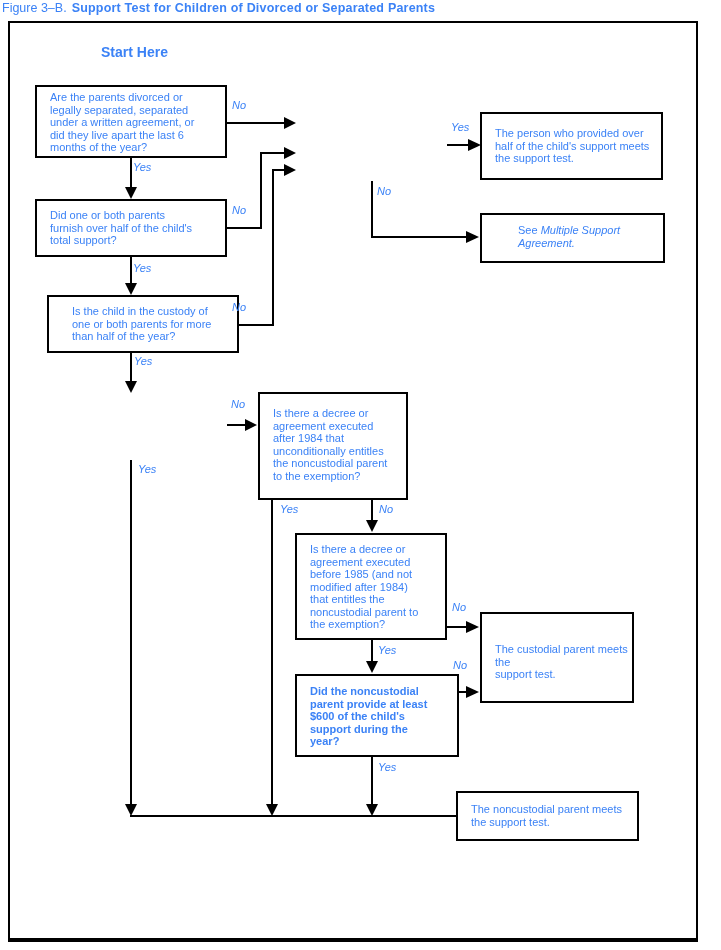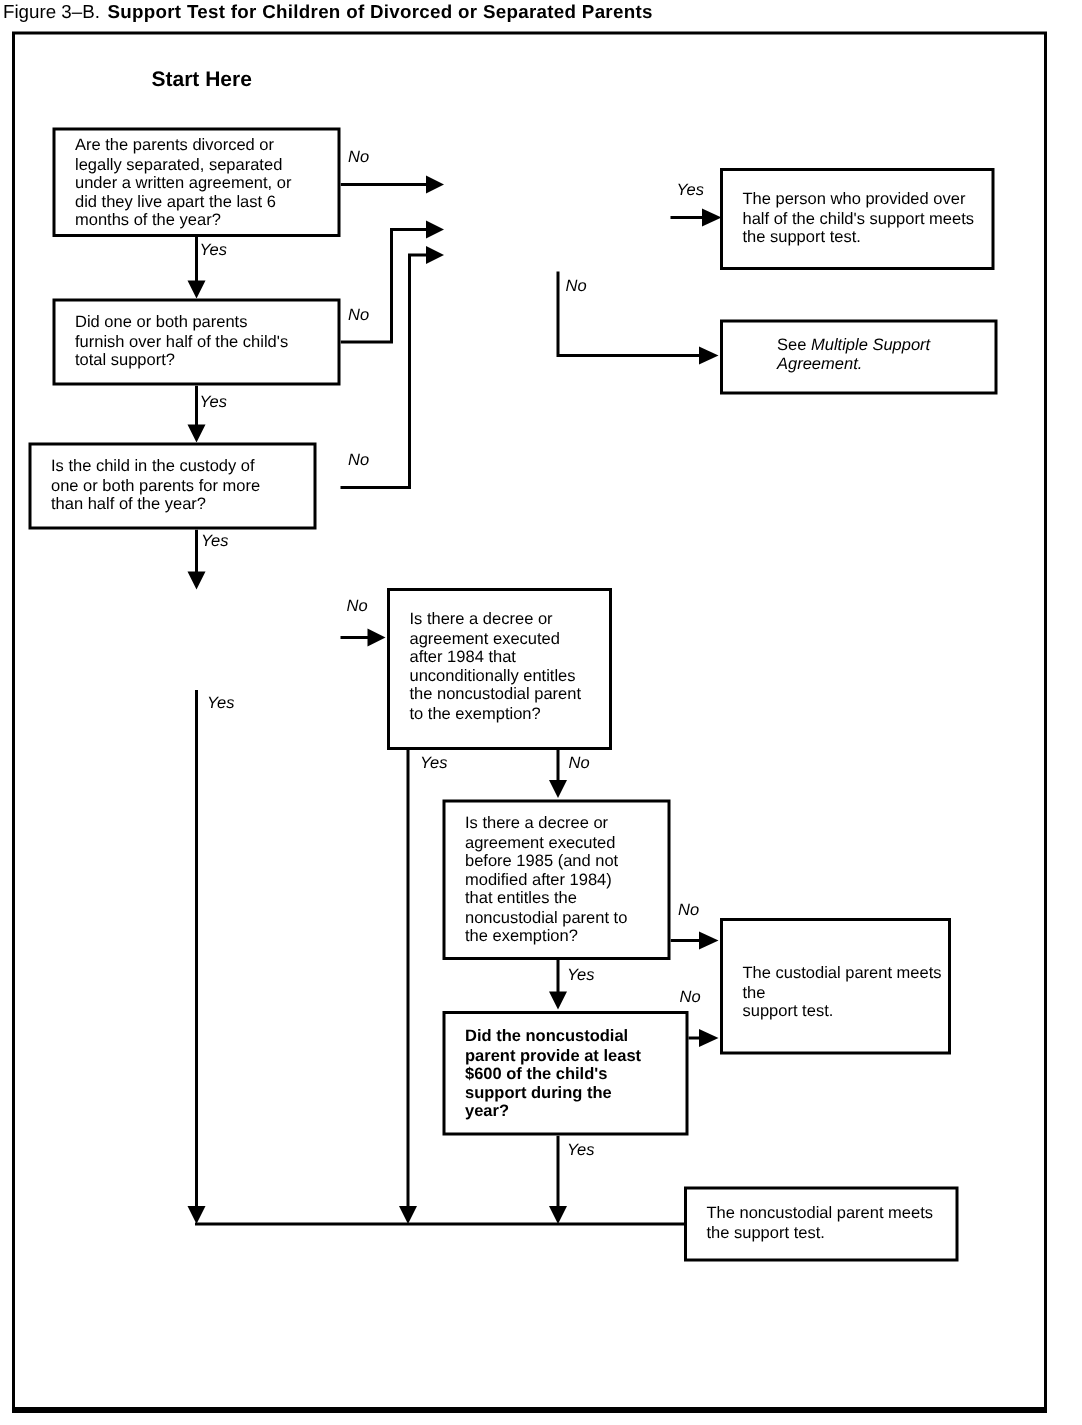--- a/index.html
+++ b/index.html
@@ -1,18 +1,18 @@
 <!DOCTYPE html>
 <html><head>
 <meta charset="utf-8">
 <style>
   html,body { margin:0; padding:0; background:#fff; }
   .page {
     position:relative; width:721px; height:950px; background:#fff;
-    font-family:"Liberation Sans", sans-serif; color:#000000; overflow:hidden;
+    font-family:"Liberation Sans", sans-serif; color:#3b82f6; overflow:hidden;
   }
   .title { position:absolute; left:2px; top:1px; font-size:12.5px; white-space:nowrap; }
   .t-prefix { font-weight:400; }
   .t-main   { font-weight:700; margin-left:5px; letter-spacing:0.2px; }
   .frame {
     position:absolute; left:8px; top:21px; width:690px; height:921px;
     border:2px solid #000; border-bottom-width:4px; box-sizing:border-box;
   }
   .connectors { position:absolute; left:0; top:0; }
   .start {
@@ -22,21 +22,21 @@
   .node {
     position:absolute; border:2px solid #000; background:#fff;
     box-sizing:border-box; font-size:11px; line-height:12.5px;
     white-space:pre-line;
   }
   .node .it { font-style:italic; }
   .lbl { position:absolute; font-size:11px; font-style:italic; line-height:11px; }
 
   #q1 { left:35px;  top:85px;  width:192px; height:73px;  padding:4px 6px 0 13px; }
   #q2 { left:35px;  top:199px; width:192px; height:58px;  padding:8px 6px 0 13px; }
-  #q3 { left:19px;  top:295px; width:192px; height:58px;  padding:8px 6px 0 13px; }
+  #q3 { left:47px;  top:295px; width:192px; height:58px;  padding:8px 6px 0 23px; }
   #q4 { left:35px;  top:393px; width:192px; height:67px;  padding:7px 6px 0 13px; }
   #qC { left:297px; top:112px; width:150px; height:68px;  padding:13px 4px 0 13px; }
   #rA { left:480px; top:112px; width:183px; height:68px;  padding:13px 4px 0 13px; }
   #rB { left:480px; top:213px; width:185px; height:50px;  padding:9px 4px 0 36px; }
   #q5 { left:258px; top:392px; width:150px; height:108px; padding:13px 4px 0 13px; }
   #q6 { left:295px; top:533px; width:152px; height:107px; padding:8px 4px 0 13px; }
   #r7 { left:480px; top:612px; width:154px; height:91px;  padding:29px 4px 0 13px; }
   #q8 { left:295px; top:674px; width:164px; height:83px;  padding:9px 4px 0 13px;font-weight:bold; }
   #r9 { left:456px; top:791px; width:183px; height:50px;  padding:10px 4px 0 13px; }
 

